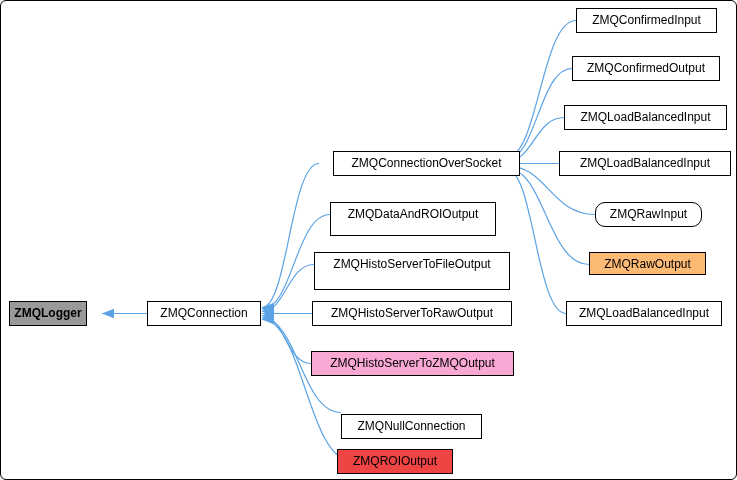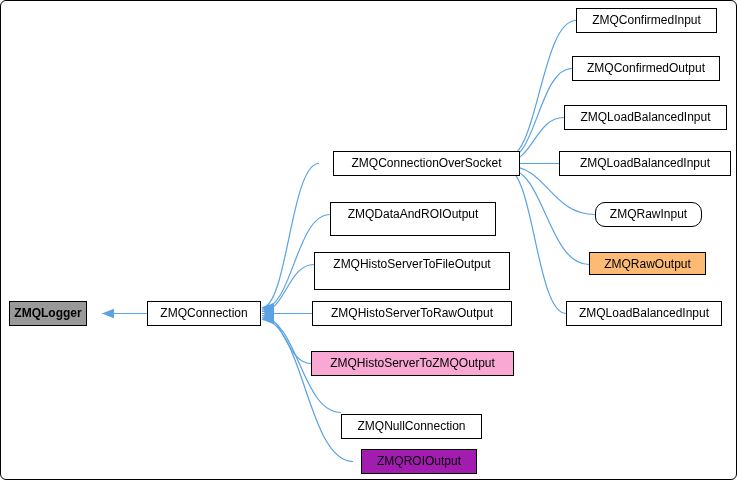--- a/index.html
+++ b/index.html
@@ -71,21 +71,21 @@
     </svg>
   <div id="nodes-layer">
       <div class="node" style="left: 8px; top: 300px; width: 78px; height: 25px; line-height: 23px; background: rgb(153, 153, 153); font-weight: bold;">ZMQLogger</div>
       <div class="node" style="left: 146px; top: 300px; width: 114px; height: 25px; line-height: 23px; background: rgb(255, 255, 255);">ZMQConnection</div>
       <div class="node" style="left: 318px; top: 150px; width: 187px; height: 25px; line-height: 23px; background: rgb(255, 255, 255); margin-left: 14px;">ZMQConnectionOverSocket</div>
       <div class="node" style="left: 329px; top: 201px; width: 166px; height: 34px; line-height: 23px; background: rgb(255, 255, 255);">ZMQDataAndROIOutput</div>
       <div class="node" style="left: 313px; top: 251px; width: 196px; height: 38px; line-height: 23px; background: rgb(255, 255, 255);">ZMQHistoServerToFileOutput</div>
       <div class="node" style="left: 311px; top: 300px; width: 200px; height: 25px; line-height: 23px; background: rgb(255, 255, 255);">ZMQHistoServerToRawOutput</div>
       <div class="node" style="left: 310px; top: 350px; width: 203px; height: 25px; line-height: 23px; background: #f9a8d4;">ZMQHistoServerToZMQOutput</div>
       <div class="node" style="left: 340px; top: 413px; width: 141px; height: 25px; line-height: 23px; background: rgb(255, 255, 255);">ZMQNullConnection</div>
-      <div class="node" style="left: 360px; top: 448px; width: 116px; height: 25px; line-height: 23px; background: #a21caf;">ZMQROIOutput</div>
+      <div class="node" style="left: 336px; top: 448px; width: 116px; height: 25px; line-height: 23px; background: #ef4444;">ZMQROIOutput</div>
       <div class="node" style="left: 575px; top: 7px; width: 141px; height: 25px; line-height: 23px; background: rgb(255, 255, 255);">ZMQConfirmedInput</div>
       <div class="node" style="left: 571px; top: 55px; width: 148px; height: 25px; line-height: 23px; background: rgb(255, 255, 255);">ZMQConfirmedOutput</div>
       <div class="node" style="left: 563px; top: 104px; width: 163px; height: 25px; line-height: 23px; background: rgb(255, 255, 255);">ZMQLoadBalancedInput</div>
       <div class="node" style="left: 558px; top: 150px; width: 172px; height: 25px; line-height: 23px; background: rgb(255, 255, 255);">ZMQLoadBalancedInput</div>
       <div class="node" style="left: 594px; top: 201px; width: 107px; height: 25px; line-height: 23px; background: rgb(255, 255, 255); border-radius: 10px;">ZMQRawInput</div>
       <div class="node" style="left: 588px; top: 251px; width: 117px; height: 23px; line-height: 23px; background: #fdba74;">ZMQRawOutput</div>
       <div class="node" style="left: 565px; top: 300px; width: 156px; height: 25px; line-height: 23px; background: rgb(255, 255, 255);">ZMQLoadBalancedInput</div>
     </div>
 </div>
 

